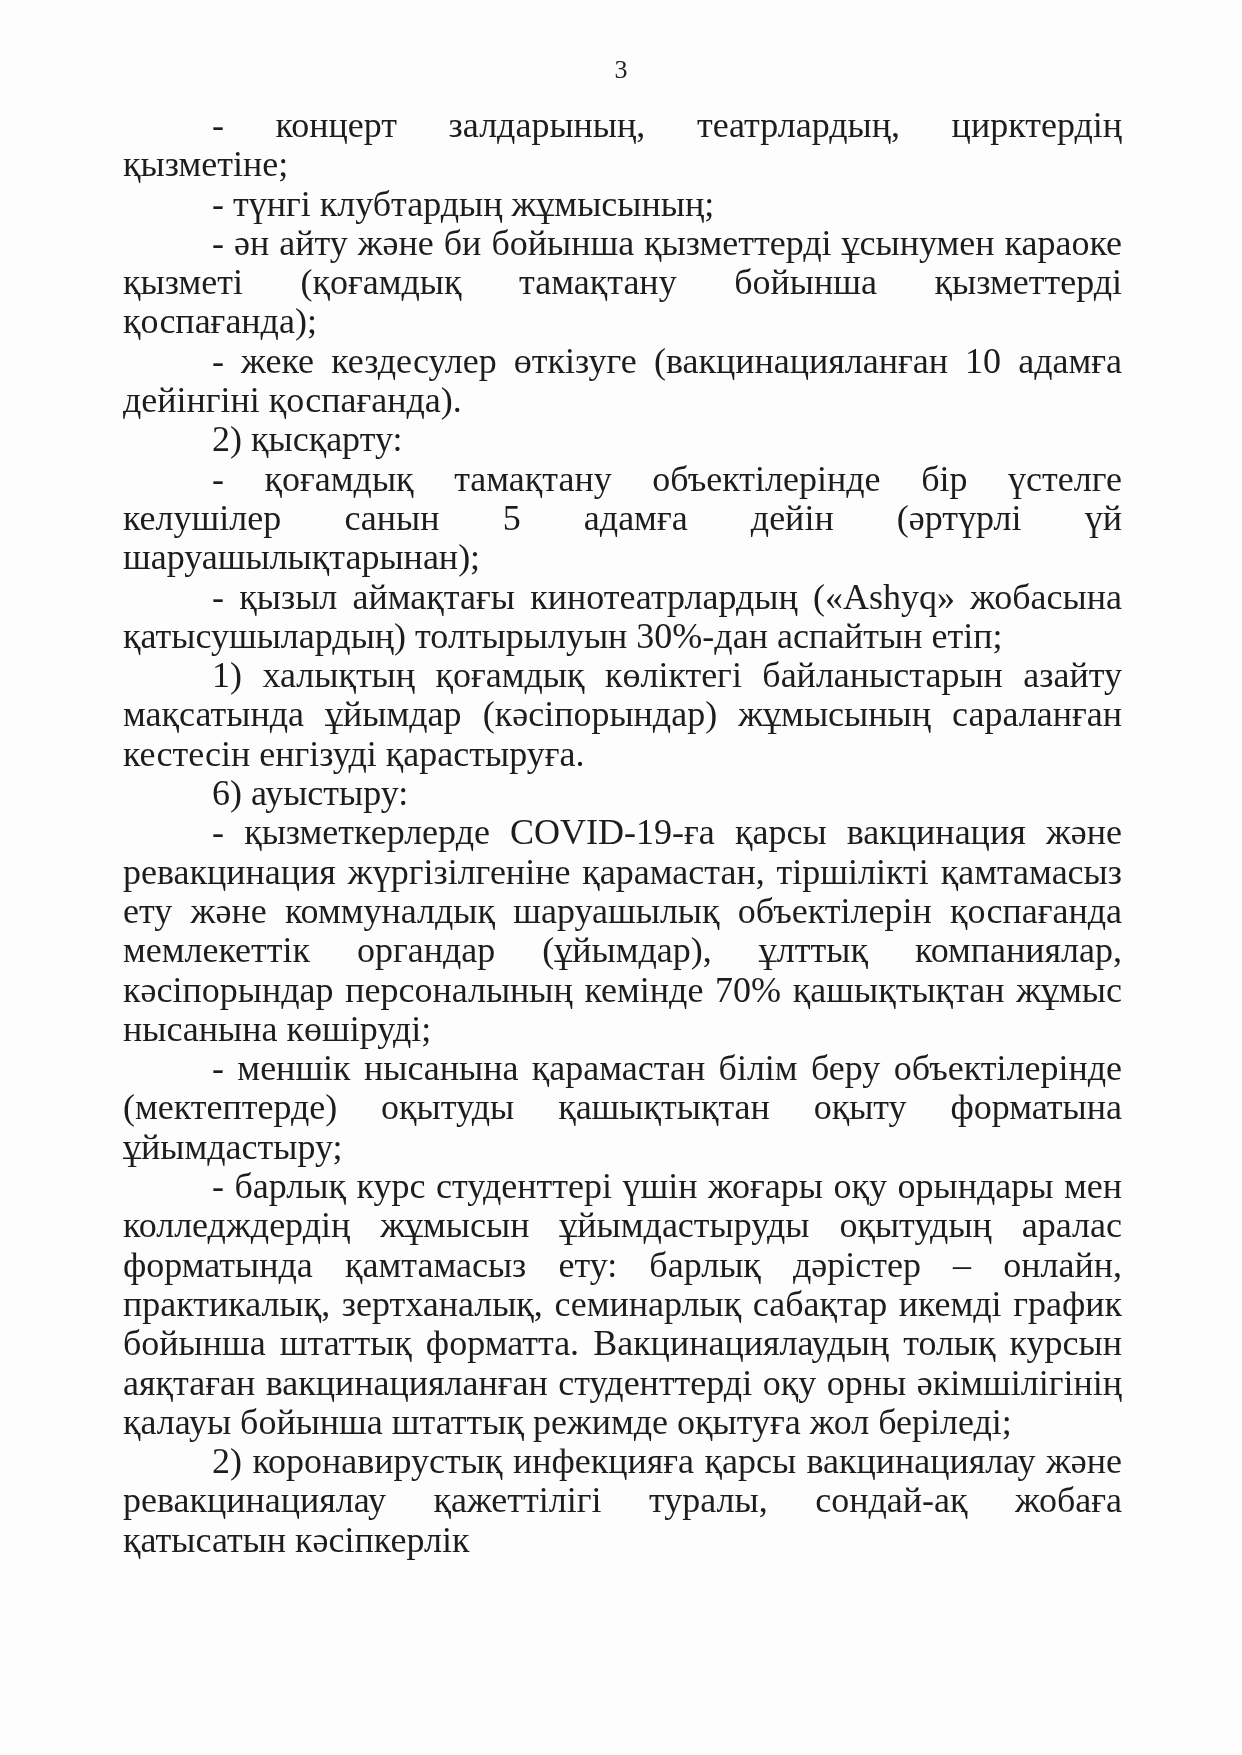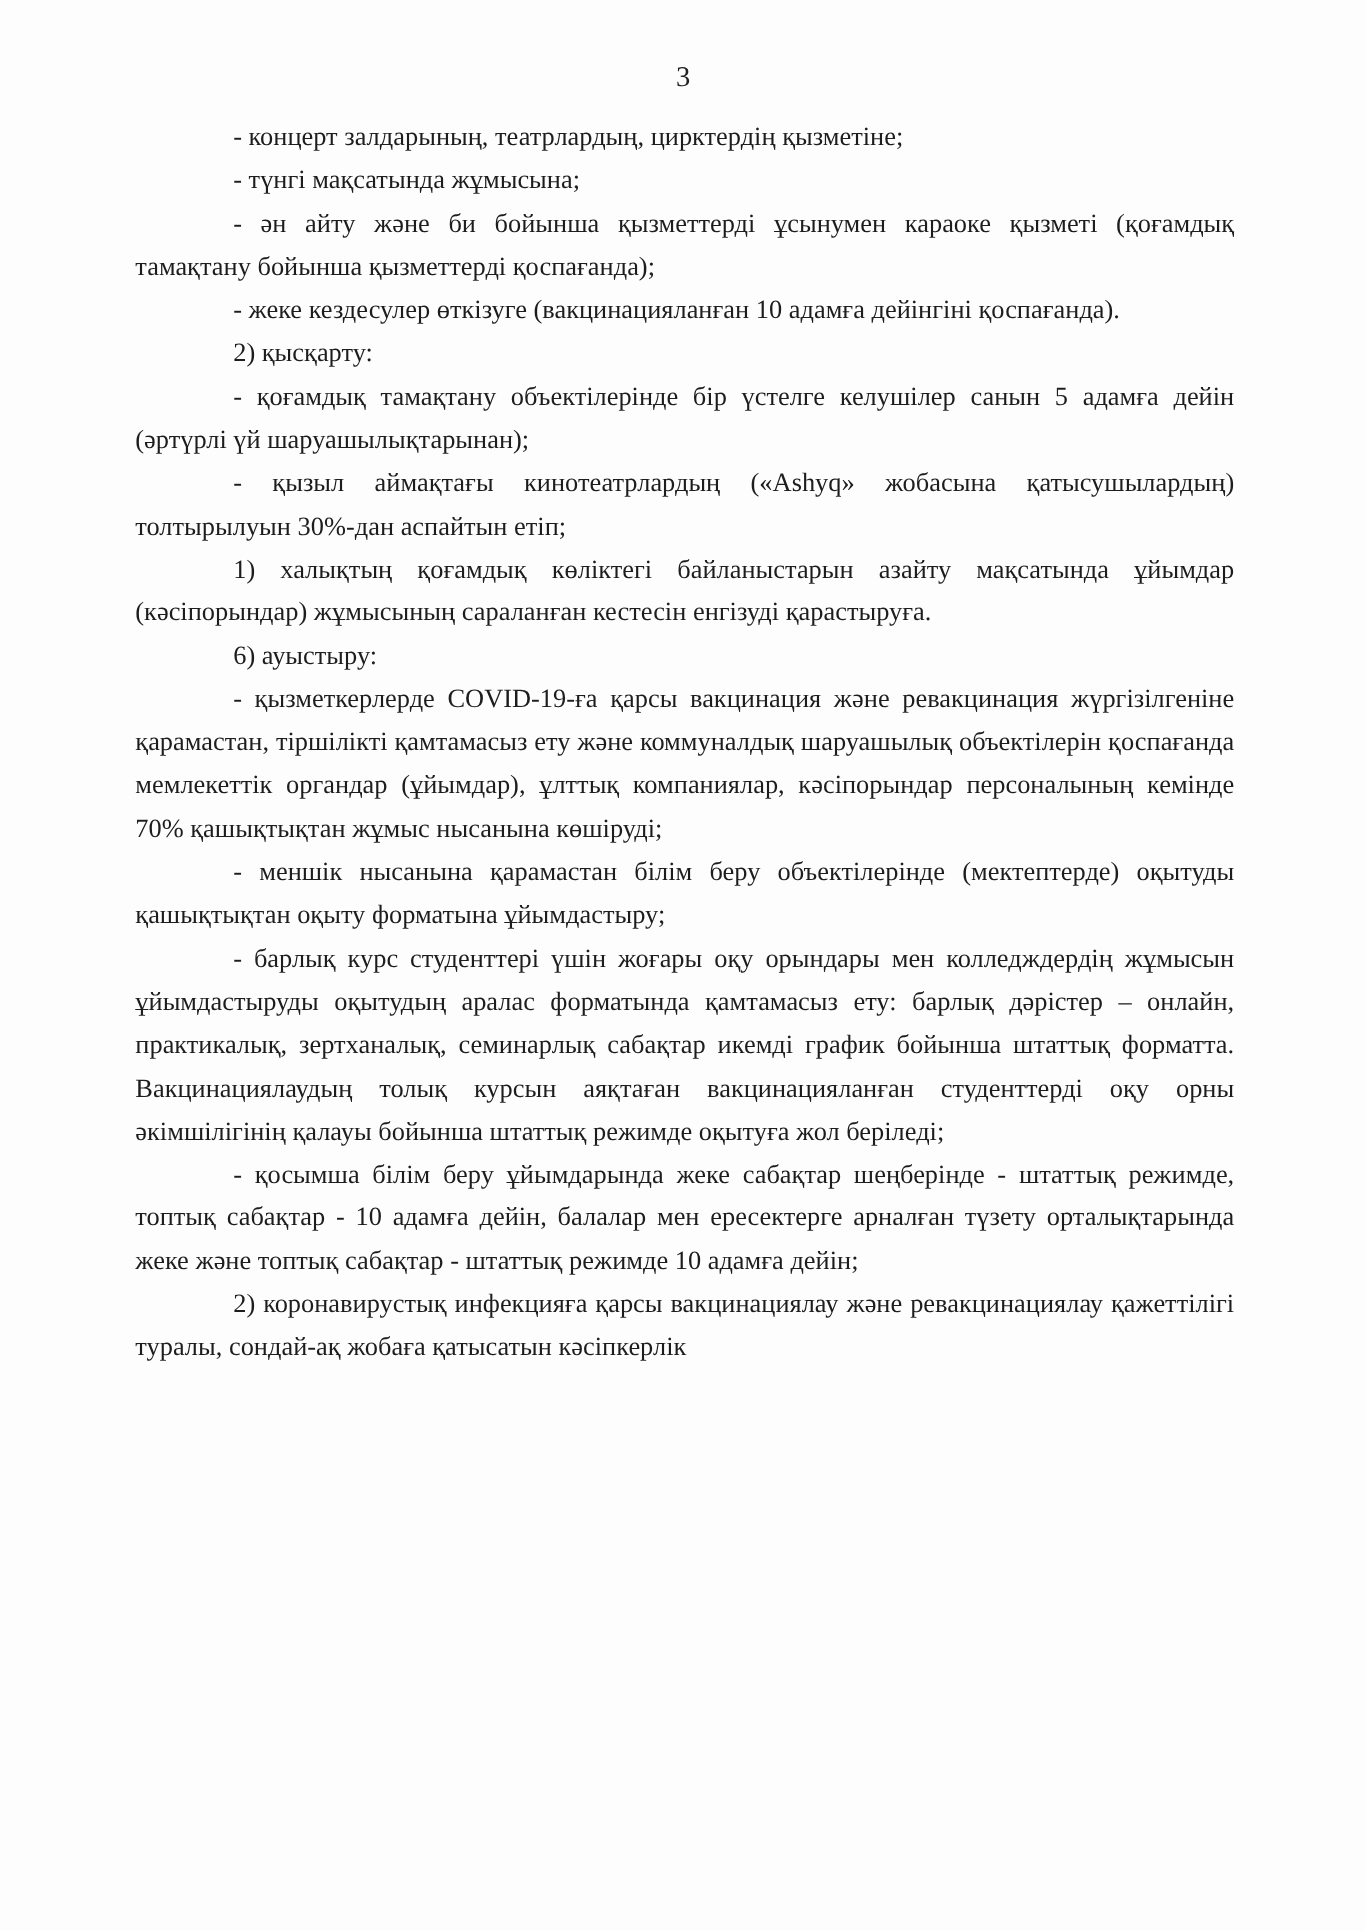--- a/index.html
+++ b/index.html
@@ -24,46 +24,45 @@
     text-align: center;
     font-size: 26px;
     line-height: 30px;
     color: #222222;
   }
   .content {
     position: absolute;
     top: 106px;
     left: 123px;
     width: 999px;
-    font-size: 24px;
+    font-size: 36px;
     line-height: 39.3px;
     text-align: justify;
     text-justify: inter-word;
   }
   .content p {
     margin: 0;
     padding: 0;
     text-indent: 89px;
   }
 </style>
 </head>
 <body>
 
 <div class="page">
   <div class="page-number">3</div>
 
   <div class="content">
     <p>- концерт залдарының, театрлардың, цирктердің қызметіне;</p>
-    <p>- түнгі мақсатында жұмысына;</p>
+    <p>- түнгі клубтардың жұмысының;</p>
     <p>- ән айту және би бойынша қызметтерді ұсынумен караоке қызметі (қоғамдық тамақтану бойынша қызметтерді қоспағанда);</p>
     <p>- жеке кездесулер өткізуге (вакцинацияланған 10 адамға дейінгіні қоспағанда).</p>
     <p>2) қысқарту:</p>
     <p>- қоғамдық тамақтану объектілерінде бір үстелге келушілер санын 5 адамға дейін (әртүрлі үй шаруашылықтарынан);</p>
     <p>- қызыл аймақтағы кинотеатрлардың («Ashyq» жобасына қатысушылардың) толтырылуын 30%-дан аспайтын етіп;</p>
     <p>1) халықтың қоғамдық көліктегі байланыстарын азайту мақсатында ұйымдар (кәсіпорындар) жұмысының сараланған кестесін енгізуді қарастыруға.</p>
     <p>6) ауыстыру:</p>
     <p>- қызметкерлерде COVID-19-ға қарсы вакцинация және ревакцинация жүргізілгеніне қарамастан, тіршілікті қамтамасыз ету және коммуналдық шаруашылық объектілерін қоспағанда мемлекеттік органдар (ұйымдар), ұлттық компаниялар, кәсіпорындар персоналының кемінде 70% қашықтықтан жұмыс нысанына көшіруді;</p>
     <p>- меншік нысанына қарамастан білім беру объектілерінде (мектептерде) оқытуды қашықтықтан оқыту форматына ұйымдастыру;</p>
     <p>- барлық курс студенттері үшін жоғары оқу орындары мен колледждердің жұмысын ұйымдастыруды оқытудың аралас форматында қамтамасыз ету: барлық дәрістер – онлайн, практикалық, зертханалық, семинарлық сабақтар икемді график бойынша штаттық форматта. Вакцинациялаудың толық курсын аяқтаған вакцинацияланған студенттерді оқу орны әкімшілігінің қалауы бойынша штаттық режимде оқытуға жол беріледі;</p>
-    <p>- қосымша білім беру ұйымдарында жеке сабақтар шеңберінде - штаттық режимде, топтық сабақтар - 10 адамға дейін, балалар мен ересектерге арналған түзету орталықтарында жеке және топтық сабақтар - штаттық режимде 10 адамға дейін;</p>
     <p>2) коронавирустық инфекцияға қарсы вакцинациялау және ревакцинациялау қажеттілігі туралы, сондай-ақ жобаға қатысатын кәсіпкерлік</p>
   </div>
 </div>
 
 </body></html>

